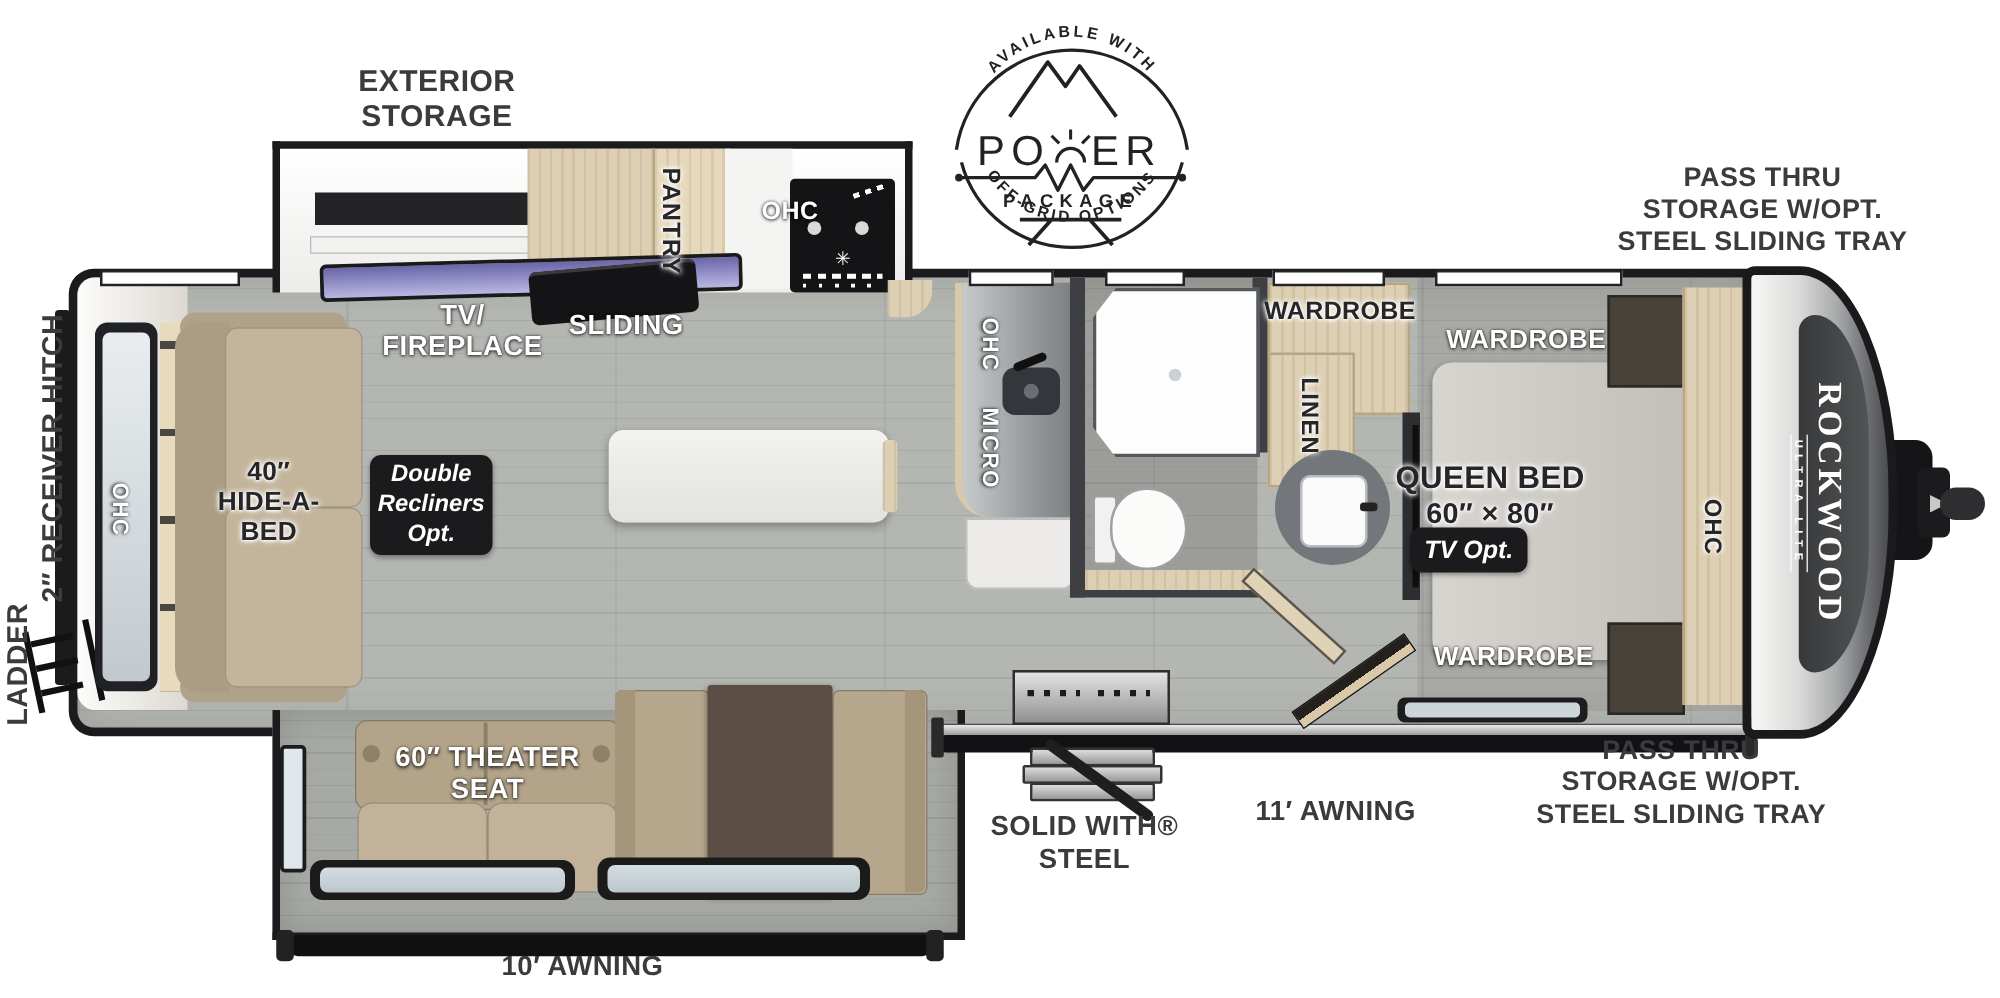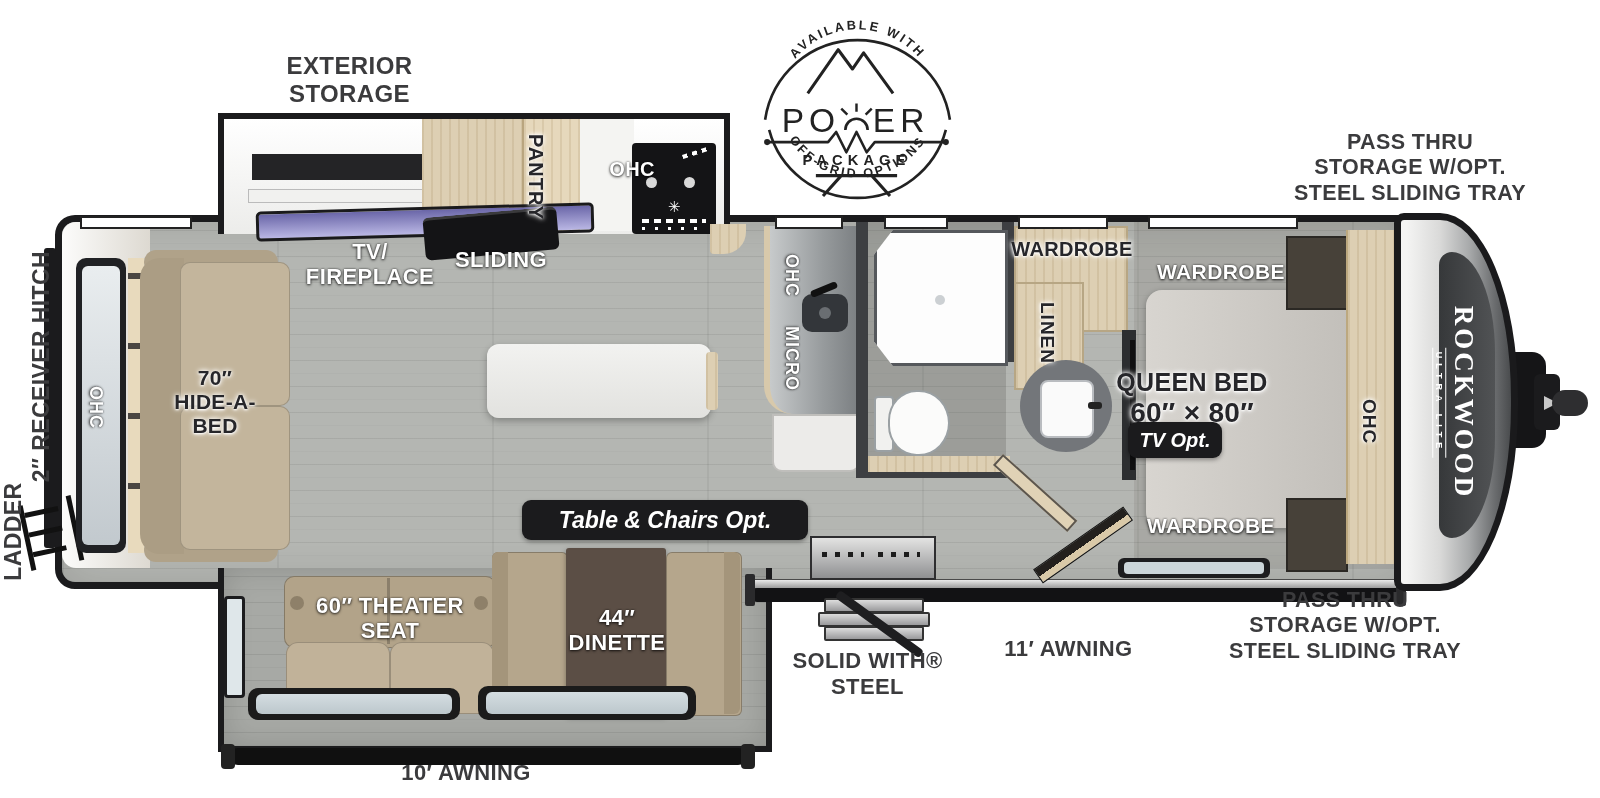--- a/index.html
+++ b/index.html
@@ -101,31 +101,35 @@
   <div class="wlab vtx" style="left:86px;top:366px;height:82px;font-size:18px;">OHC</div>
 
   <div class="abs z3" style="left:140px;top:256px;width:150px;height:300px;">
     <div class="abs" style="left:4px;top:-6px;width:134px;height:24px;background:#b0a289;border-radius:12px;"></div>
     <div class="abs" style="left:4px;top:282px;width:134px;height:24px;background:#b0a289;border-radius:12px;"></div>
     <div class="abs" style="left:0;top:2px;width:44px;height:296px;background:#ab9d84;border-radius:20px 0 0 20px;"></div>
     <div class="abs" style="left:40px;top:6px;width:108px;height:142px;background:#c3b59c;border-radius:10px;border:1px solid rgba(0,0,0,.18);"></div>
     <div class="abs" style="left:40px;top:150px;width:108px;height:142px;background:#c3b59c;border-radius:10px;border:1px solid rgba(0,0,0,.18);"></div>
   </div>
   <div class="dlab" style="left:150px;top:366px;width:130px;font-size:21px;">
-    <div>70″</div>
+    <div>40″</div>
       <div>HIDE-A-</div>
       <div>BED</div>
   </div>
 
+  <div class="badge" style="left:296px;top:364px;width:98px;height:80px;font-size:19px;">
+    <div>Double</div>
+      <div>Recliners</div>
+      <div>Opt.</div>
+  </div>
 
   <div class="abs z3" style="left:487px;top:344px;width:224px;height:74px;background:linear-gradient(180deg,#f2f2f0,#e2e2df);border-radius:12px;box-shadow:0 3px 7px rgba(0,0,0,.28);">
     <div class="abs wood" style="right:-7px;top:8px;width:12px;height:58px;border-radius:4px;"></div>
   </div>
 
-  <div class="badge" style="left:522px;top:500px;width:286px;height:40px;font-size:23px;">Table &amp; Chairs Opt.</div>
 
   <div class="abs z2" style="left:218px;top:113px;width:500px;height:115px;border:6px solid #1b1b1d;border-bottom:none;background:linear-gradient(180deg,#ffffff,#ececea);">
     <div class="abs" style="left:28px;top:35px;width:182px;height:26px;background:#242426;"></div>
     <div class="abs" style="left:24px;top:70px;width:198px;height:12px;background:#f1f1ef;border:1px solid #bbb;"></div>
     <div class="abs wood" style="left:198px;top:0;width:102px;height:112px;"></div>
     <div class="abs wood" style="left:298px;top:0;width:58px;height:112px;border-left:2px solid #b9a57f;border-right:2px solid #b9a57f;background-color:#e6d8bc;"></div>
     <div class="abs" style="left:356px;top:0;width:54px;height:112px;background:#f4f4f2;"></div>
     <div class="abs" style="left:408px;top:24px;width:84px;height:91px;background:#141416;border-radius:4px;">
       <div class="abs" style="left:50px;top:8px;width:26px;height:4px;background:repeating-linear-gradient(90deg,#fff 0 5px,transparent 5px 10px);transform:rotate(-18deg);"></div>
       <div class="abs" style="left:14px;top:34px;width:11px;height:11px;background:#d9d9d9;border-radius:50%;"></div>
@@ -188,21 +192,21 @@
     <div class="abs" style="left:46px;top:20px;width:14px;height:7px;background:#222;border-radius:3px;"></div>
   </div>
 
   <div class="abs z2" style="left:1134px;top:222px;width:262px;height:346px;background:rgba(80,76,68,.12);"></div>
   <div class="abs z3" style="left:1122px;top:330px;width:14px;height:150px;background:#2c2e30;">
     <div class="abs" style="left:8px;top:10px;width:5px;height:130px;background:#0f0f10;"></div>
   </div>
   <div class="abs z3" style="left:1146px;top:290px;width:204px;height:238px;background:linear-gradient(90deg,#d8d5d0,#c2bfba);border-radius:16px 26px 26px 16px;box-shadow:0 2px 6px rgba(0,0,0,.3);"></div>
   <div class="dlab" style="left:1104px;top:368px;width:176px;">
     <div style="font-size:25px;">QUEEN BED</div>
-      <div style="font-size:28px;">60″ × 80″</div>
+      <div style="font-size:23px;">60″ × 80″</div>
   </div>
   <div class="badge" style="left:1128px;top:422px;width:94px;height:36px;font-size:20px;">TV Opt.</div>
   <div class="abs z3" style="left:1286px;top:236px;width:58px;height:70px;background:#474139;border:2px solid #2b2824;"></div>
   <div class="abs z3" style="left:1286px;top:498px;width:58px;height:70px;background:#474139;border:2px solid #2b2824;"></div>
   <div class="wlab" style="left:1146px;top:260px;width:150px;font-size:21px;">WARDROBE</div>
   <div class="wlab" style="left:1136px;top:514px;width:150px;font-size:21px;">WARDROBE</div>
   <div class="abs wood z3" style="left:1346px;top:230px;width:56px;height:334px;border-left:2px solid #bca87f;"></div>
   <div class="dlab vtx" style="left:1358px;top:386px;height:72px;font-size:19px;">OHC</div>
   <div class="abs z4" style="left:1118px;top:558px;width:152px;height:20px;background:#1d1d1f;border-radius:6px;">
     <div class="abs" style="left:6px;top:4px;width:140px;height:12px;background:#ccd6da;border-radius:4px;"></div>
@@ -259,24 +263,20 @@
       <div>SEAT</div>
   </div>
 
   <div class="abs z3" style="left:492px;top:548px;width:248px;height:168px;">
     <div class="abs" style="left:0;top:4px;width:74px;height:162px;background:#b5a68c;border-radius:6px;border:1px solid rgba(0,0,0,.25);"></div>
     <div class="abs" style="left:0;top:4px;width:16px;height:162px;background:#a4957b;border-radius:6px 0 0 6px;"></div>
     <div class="abs" style="left:74px;top:0;width:100px;height:168px;background:#5b4e45;border-radius:3px;box-shadow:0 2px 5px rgba(0,0,0,.35);"></div>
     <div class="abs" style="left:174px;top:4px;width:74px;height:162px;background:#b5a68c;border-radius:6px;border:1px solid rgba(0,0,0,.25);"></div>
     <div class="abs" style="left:232px;top:4px;width:16px;height:162px;background:#a4957b;border-radius:0 6px 6px 0;"></div>
   </div>
-  <div class="wlab" style="left:560px;top:606px;width:114px;">
-    <div>44″</div>
-      <div>DINETTE</div>
-  </div>
 
   <div class="abs z4" style="left:248px;top:688px;width:212px;height:32px;background:#1b1b1b;border-radius:10px;">
     <div class="abs" style="left:8px;top:6px;width:196px;height:20px;background:linear-gradient(180deg,#d4dde1,#bcc7cc);border-radius:6px;"></div>
   </div>
   <div class="abs z4" style="left:478px;top:686px;width:218px;height:34px;background:#1b1b1b;border-radius:10px;">
     <div class="abs" style="left:8px;top:6px;width:202px;height:22px;background:linear-gradient(180deg,#d4dde1,#bcc7cc);border-radius:6px;"></div>
   </div>
 
   <div class="abs z3" style="left:230px;top:748px;width:516px;height:17px;background:#101010;border-radius:8px;"></div>
   <div class="abs z3" style="left:221px;top:744px;width:14px;height:25px;background:#222;border-radius:4px;"></div>

